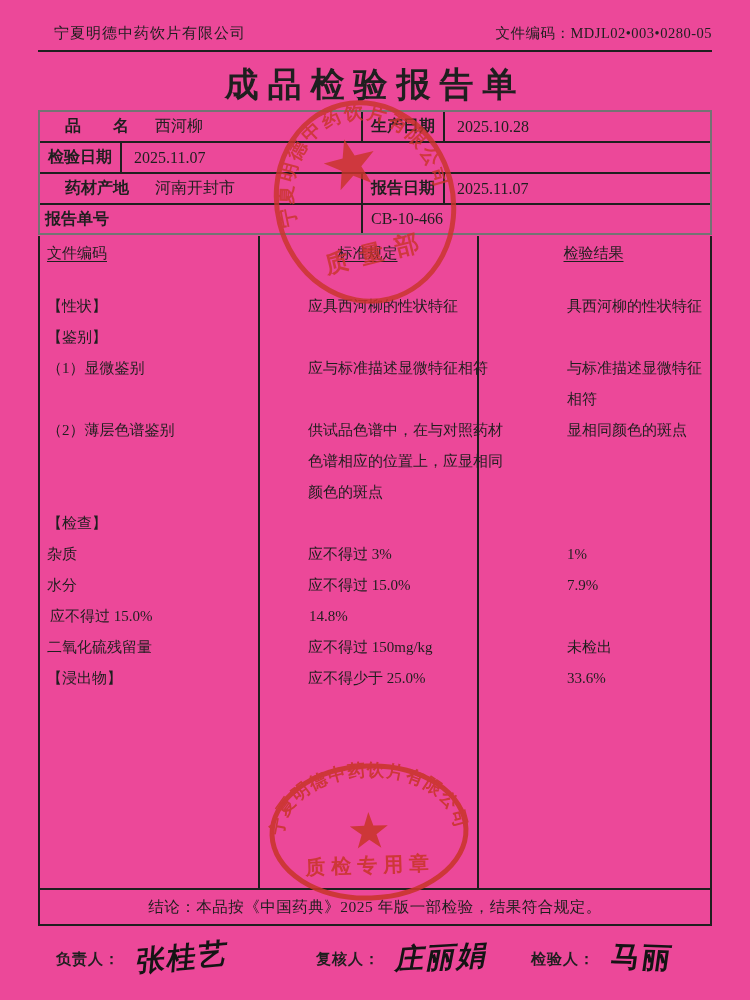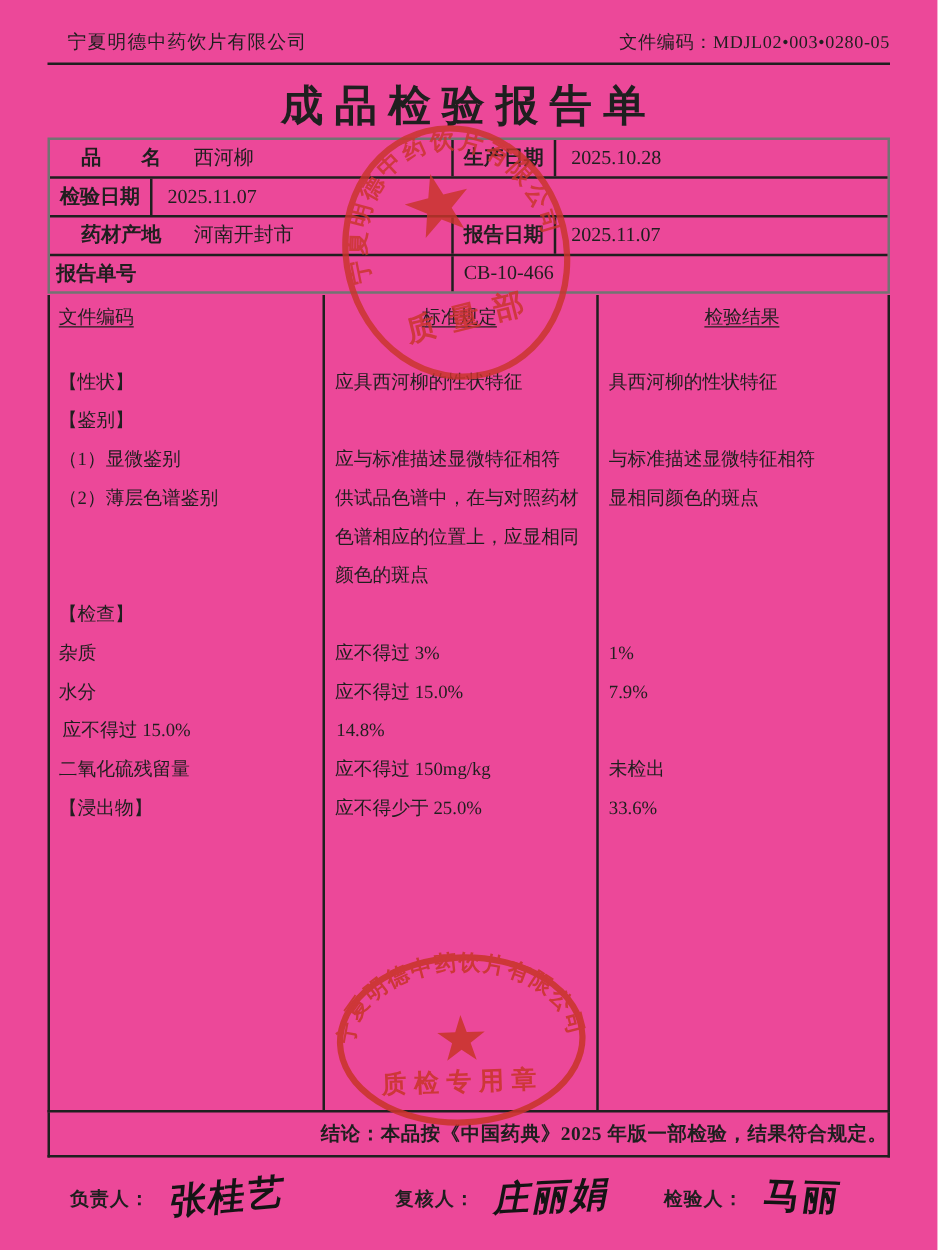--- a/index.html
+++ b/index.html
@@ -36,28 +36,28 @@
              border-left:2px solid #1f1f1f; border-right:2px solid #1f1f1f;
              border-bottom:2px solid #1f1f1f; font-size:15px; }
   .vline { position:absolute; top:0; bottom:0; width:2px; background:#1f1f1f; }
   .v1 { left:218px; } .v2 { left:437px; }
   .ithead { display:flex; padding-top:8px; }
   .ithead .h1 { width:218px; padding-left:7px; }
   .ithead .h2 { width:219px; text-align:center; }
   .ithead .h3 { flex:1; text-align:center; }
   .ithead span { text-decoration:underline; text-underline-offset:3px; }
   .rows { margin-top:28px; }
-  .trow { display:flex; line-height:31px; }
+  .trow { display:flex; line-height:31px;gap:40px; }
   .c-item { width:218px; padding-left:7px; }
   .c-std  { width:219px; padding-left:10px; padding-right:6px; }
   .c-res  { flex:1; padding-left:10px; }
   
   .conclusion { position:absolute; left:38px; top:890px; width:674px; height:36px;
                 border:2px solid #1f1f1f; border-top:none; display:flex;
-                align-items:center; justify-content:flex-end; font-size:15.5px; letter-spacing:0.5px;font-weight:bold; }
+                align-items:center; justify-content:center; font-size:15.5px; letter-spacing:0.5px; }
   
   .sigrow { position:absolute; left:38px; top:948px; width:674px; display:flex; font-size:15px; }
   .siggrp { display:flex; align-items:flex-start; }
   .sg1 { margin-left:18px; width:260px; }
   .sg2 { width:215px;text-align:center; }
   .sg3 { width:auto;justify-content:center; }
   .siglabel { font-weight:bold; letter-spacing:1px; padding-top:2px; }
   .sig { font-family:"DejaVu Sans","Liberation Sans",sans-serif;
          font-size:29px; font-weight:bold; color:#141414; margin-left:16px; margin-top:-10px;
          transform:rotate(-5deg) skewX(-10deg); letter-spacing:2px; }

